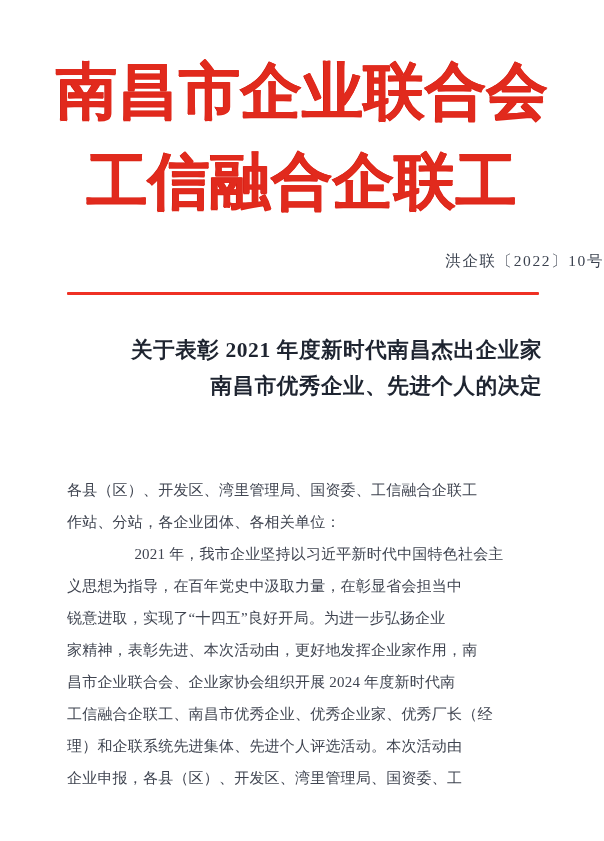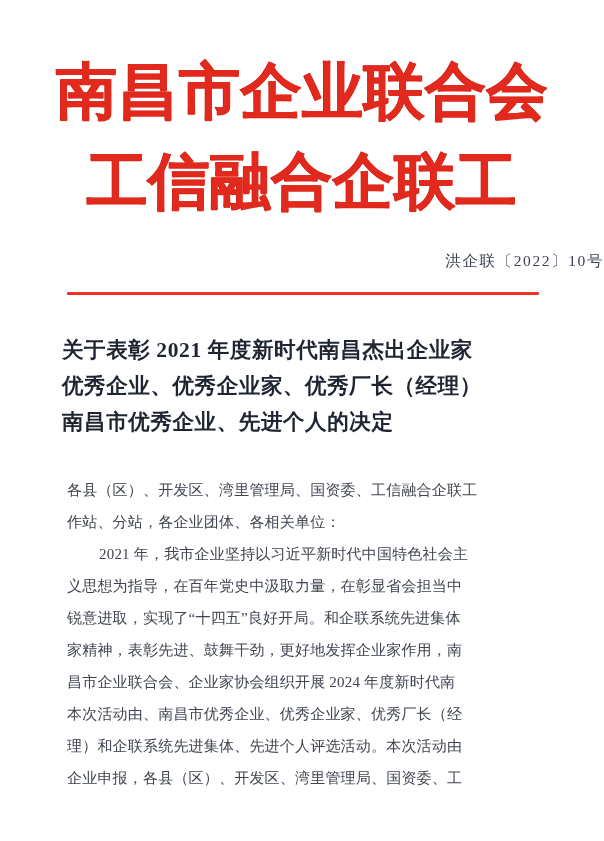--- a/index.html
+++ b/index.html
@@ -67,21 +67,21 @@
     background: #ef3124;
     border-radius: 1px;
   }
 
   
   .doc-title {
     position: absolute;
     left: 62px;
     top: 332px;
     width: 480px;
-    text-align: left;
+    text-align: right;
     color: #1e2430;
     font-weight: 700;
     font-size: 21.5px;
     line-height: 36px;
     letter-spacing: 0.6px;
   }
   .doc-title .tline {
     display: block;
     white-space: nowrap;
   }
@@ -96,49 +96,49 @@
     font-size: 15px;
     line-height: 32px;
     letter-spacing: 0.2px;
   }
   .body-line {
     display: block;
     white-space: nowrap;
   }
   .body-line.indent {
     text-indent: 32px;
+    text-align: center;
   }
 </style>
 </head>
 <body>
 
 <div class="page">
 
   <div class="masthead">
     <span class="masthead-line">南昌市企业联合会</span>
     <span class="masthead-line">工信融合企联工</span>
   </div>
 
   <div class="doc-number">洪企联〔2022〕10号</div>
 
   <div class="red-rule"></div>
 
   <div class="doc-title">
     <span class="tline">关于表彰 2021 年度新时代南昌杰出企业家</span>
-    <span class="tline">优秀企业、优秀企业家、优秀厂长（经理）</span>
     <span class="tline">南昌市优秀企业、先进个人的决定</span>
   </div>
 
   <div class="body-text">
     <span class="body-line">各县（区）、开发区、湾里管理局、国资委、工信融合企联工</span>
     <span class="body-line">作站、分站，各企业团体、各相关单位：</span>
 
     <span class="body-line indent">2021 年，我市企业坚持以习近平新时代中国特色社会主</span>
     <span class="body-line">义思想为指导，在百年党史中汲取力量，在彰显省会担当中</span>
-    <span class="body-line">锐意进取，实现了“十四五”良好开局。和企联系统先进集体</span>
-    <span class="body-line">家精神，表彰先进、鼓舞干劲，更好地发挥企业家作用，南</span>
+    <span class="body-line">锐意进取，实现了“十四五”良好开局。为进一步弘扬企业</span>
+    <span class="body-line">家精神，表彰先进、本次活动由，更好地发挥企业家作用，南</span>
     <span class="body-line">昌市企业联合会、企业家协会组织开展 2024 年度新时代南</span>
-    <span class="body-line">本次活动由、南昌市优秀企业、优秀企业家、优秀厂长（经</span>
+    <span class="body-line">工信融合企联工、南昌市优秀企业、优秀企业家、优秀厂长（经</span>
     <span class="body-line">理）和企联系统先进集体、先进个人评选活动。本次活动由</span>
     <span class="body-line">企业申报，各县（区）、开发区、湾里管理局、国资委、工</span>
   </div>
 
 </div>
 
 </body></html>

